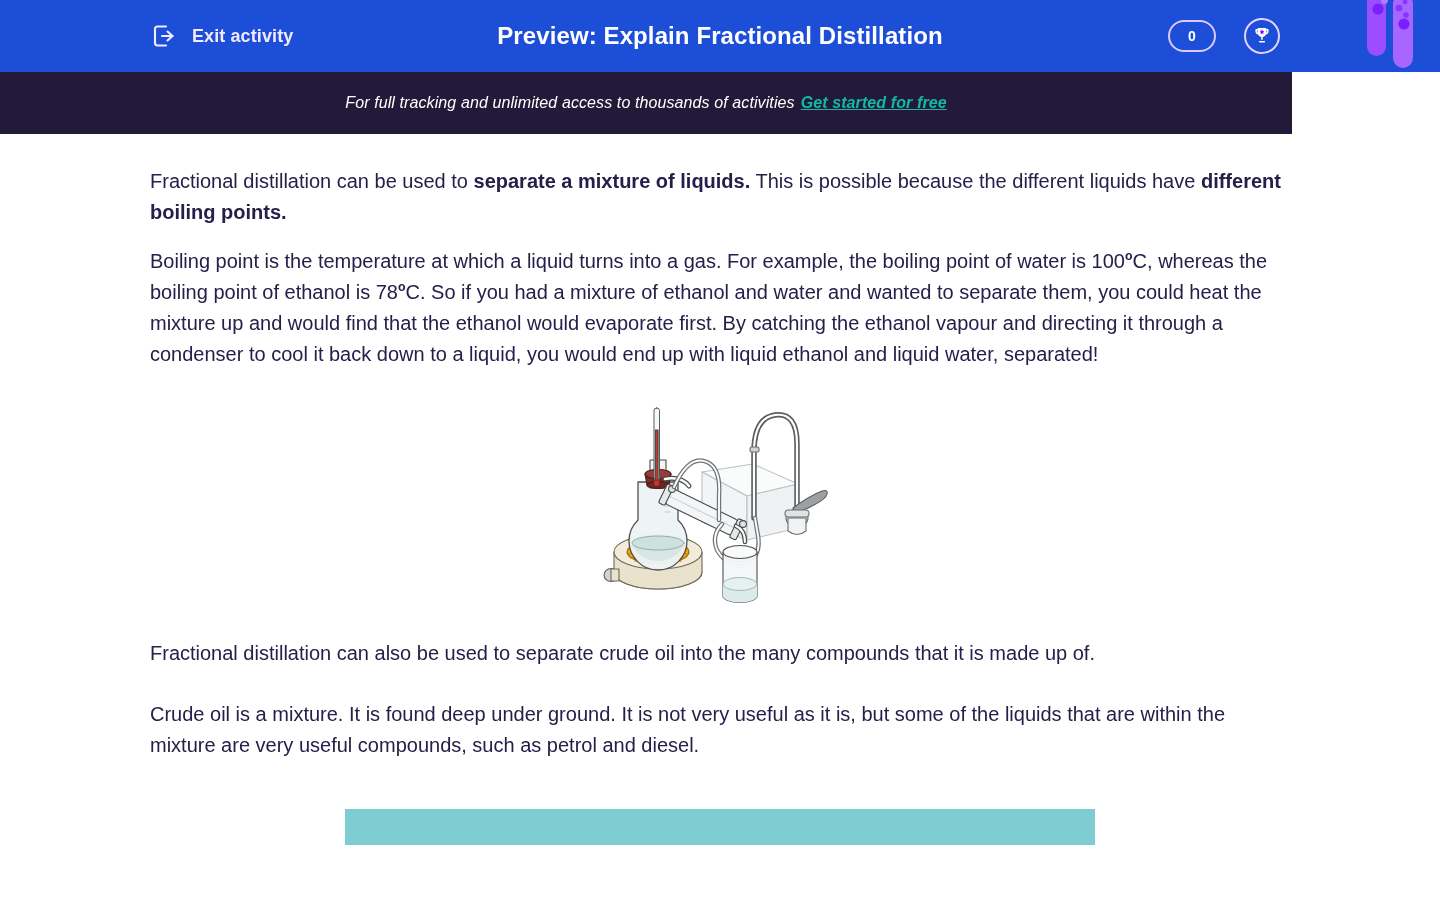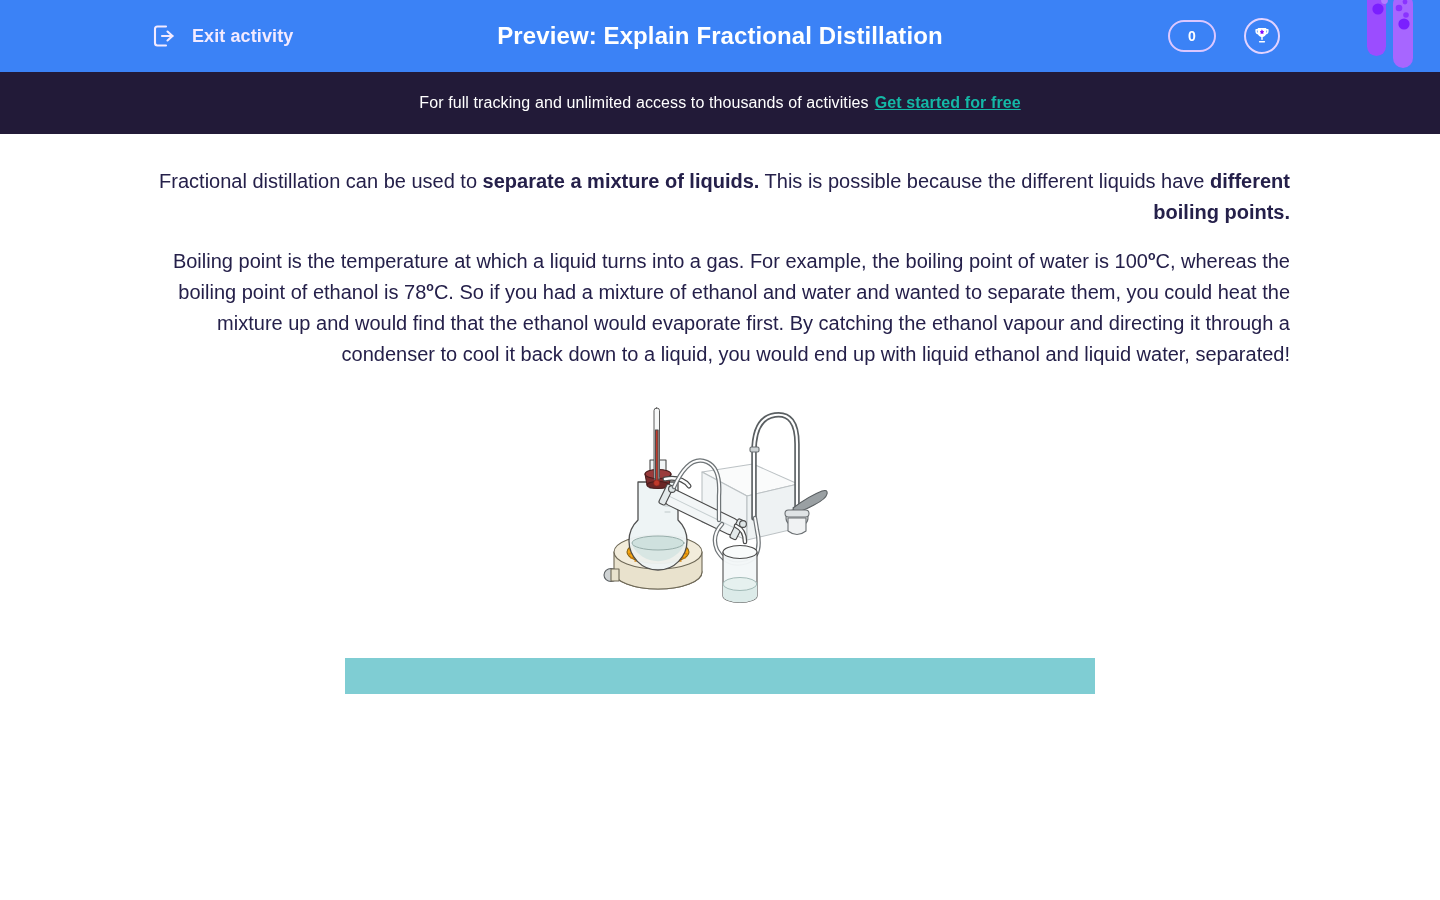--- a/index.html
+++ b/index.html
@@ -12,21 +12,21 @@
     overflow: hidden;
     background: #ffffff;
     font-family: "Liberation Sans", sans-serif;
   }
 
   
   .app-header {
     position: relative;
     width: 1440px;
     height: 72px;
-    background: #3b82f6;
+    background: #1d4ed8;
     display: flex;
     align-items: center;
     overflow: hidden;
   }
 
   .exit-activity {
     position: absolute;
     left: 148px;
     top: 0;
     height: 72px;
@@ -109,47 +109,48 @@
     position: absolute;
     right: 20px;
     top: -4px;
     width: 56px;
     height: 76px;
     pointer-events: none;
   }
 
   
   .promo-banner {
-    width: 1440px;
+    width: 1292px;
     height: 62px;
     background: #221a38;
     display: flex;
     align-items: center;
     justify-content: center;
     color: #ffffff;
     font-size: 16px;
     letter-spacing: 0.1px;
+    font-style: italic;
   }
   .promo-banner .promo-cta {
     font-weight: 700;
     margin-left: 6px;
     cursor: pointer;
     color: #14b8a6;
   }
 
   
   .content {
     width: 1440px;
     padding: 0;
     background: #ffffff;
   }
   .para {
     width: 1140px;
     margin: 0 auto;
-    text-align: right;
+    text-align: left;
     color: #25204a;
     font-size: 20px;
     line-height: 31px;
     font-weight: 500;
   }
   .para b { font-weight: 700; }
   .para sup {
     font-size: 0.62em;
     vertical-align: super;
     line-height: 0;
@@ -319,16 +320,18 @@
         <path d="M150 146 l0 5" stroke="#7e8d95" stroke-width="1.5"></path>
 
         <path d="M128 152 L128 196 A17 6.5 0 0 0 162 196 L162 152 Z" fill="#f3f7f8" stroke="#4a4a4a" opacity="0.96"></path>
         <ellipse cx="145" cy="152" rx="17" ry="6.5" fill="#f9fbfb" stroke="#4a4a4a"></ellipse>
         <path d="M128 184 L128 196 A17 6.5 0 0 0 162 196 L162 184 Z" fill="#dcebe9" stroke="none"></path>
         <ellipse cx="145" cy="184" rx="17" ry="6.5" fill="#e6f1ef" stroke="#9ab3b0" stroke-width="0.9"></ellipse>
       </g>
     </svg>
   </div>
 
-
+  <p class="para p3">Fractional distillation can also be used to separate crude oil into the many compounds that it is made up of.</p>
+
+  <p class="para p4">Crude oil is a mixture. It is found deep under ground. It is not very useful as it is, but some of the liquids that are within the mixture are very useful compounds, such as petrol and diesel.</p>
 
   <div class="teal-bar"></div>
 </div>
 
 </body></html>

